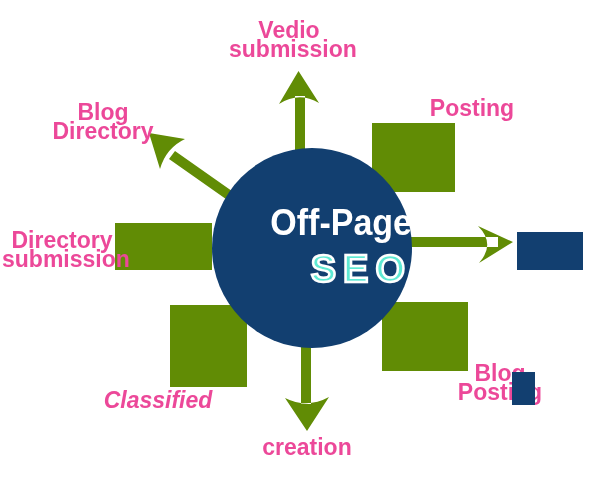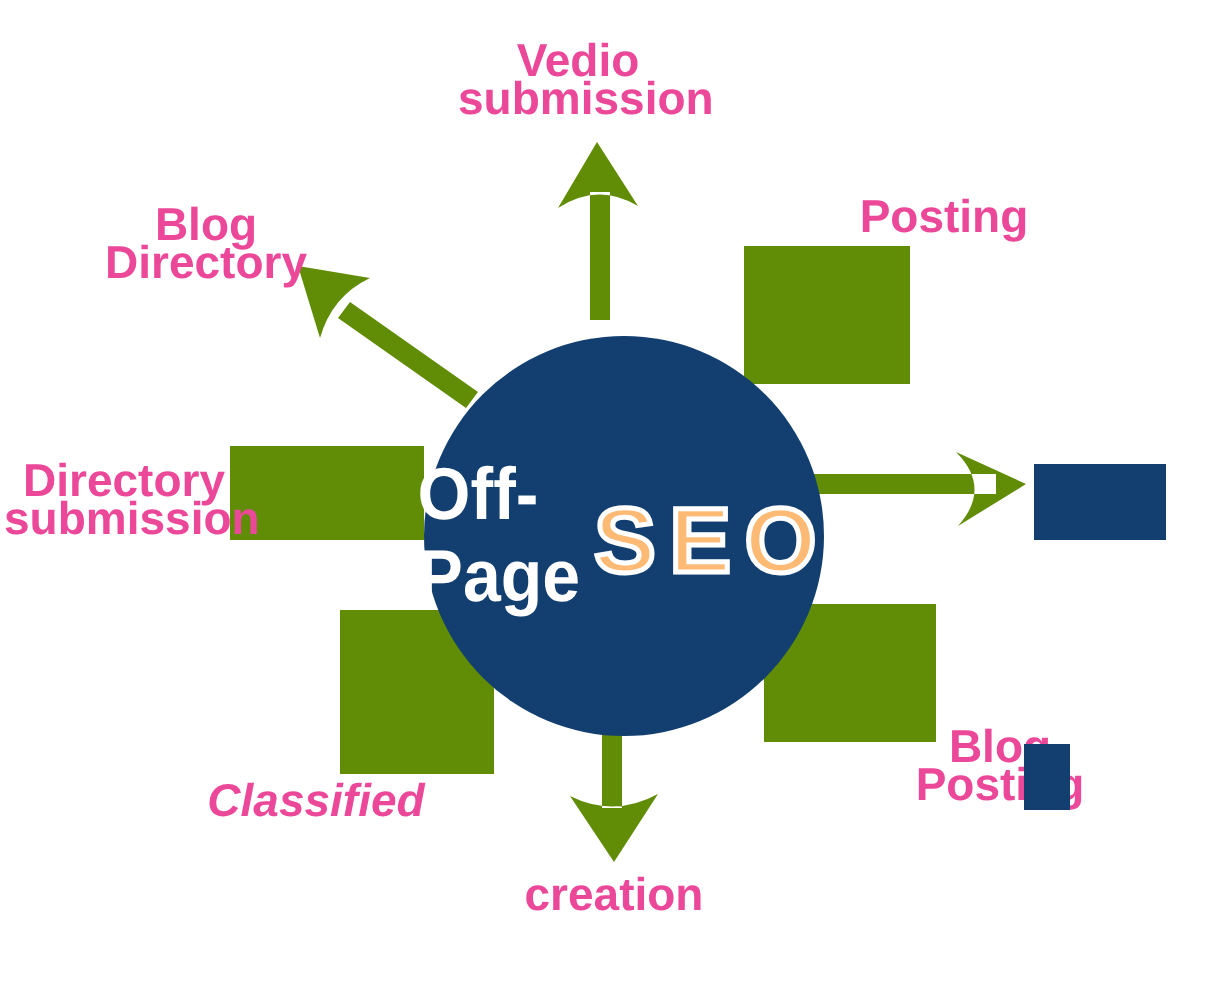--- a/index.html
+++ b/index.html
@@ -12,31 +12,31 @@
   }
   .arrows{position:absolute;left:0;top:0;z-index:3;}
   .box{position:absolute;z-index:2;}
   #articles-box{left:372px;top:123px;width:83px;height:69px;}
   #directory-box{left:115px;top:223px;width:97px;height:47px;}
   #classified-box{left:170px;top:305px;width:77px;height:82px;}
   #blog-box{left:382px;top:302px;width:86px;height:69px;}
   #right-box{left:517px;top:232px;width:66px;height:38px;}
   #blog-small-box{left:512px;top:372px;width:23px;height:33px;z-index:6;}
   .circle{
-    position:absolute;left:212px;top:168px;width:200px;height:200px;
+    position:absolute;left:212px;top:148px;width:200px;height:200px;
     border-radius:50%;z-index:4;
-    display:flex;flex-direction:row;align-items:center;justify-content:center;
+    display:flex;flex-direction:column;align-items:flex-end;justify-content:center;
     background:#123f70;
   }
   .center-line1{
     color:#ffffff;font-size:34px;font-weight:bold;line-height:38px;
     letter-spacing:0px;transform:scaleY(1.08);
   }
   .center-line2{
-    color:#fdba74;font-size:46px;font-weight:bold;line-height:48px;
+    color:#5eead4;font-size:38px;font-weight:bold;line-height:48px;
     letter-spacing:7px;padding-left:7px;margin-top:4px;
     -webkit-text-stroke:2.5px #ffffff;
   }
   .label{
     position:absolute;z-index:5;width:120px;
     text-align:center;font-weight:bold;font-size:23px;line-height:18.5px;
     color:#ec4899;
   }
   #video-label{left:229px;top:21px;}
   #link-label{left:43px;top:103px;}

